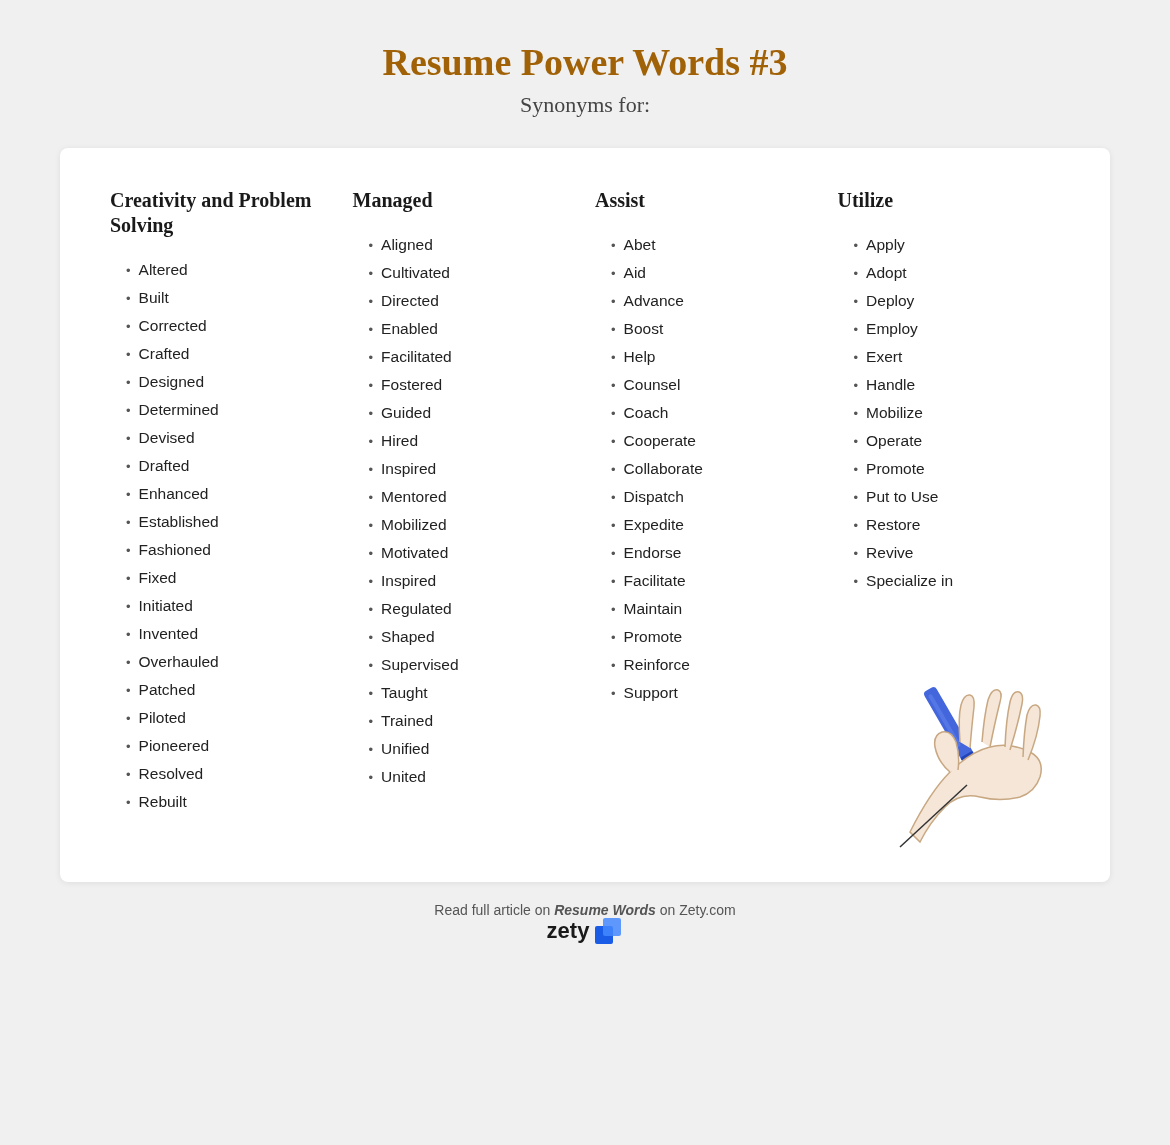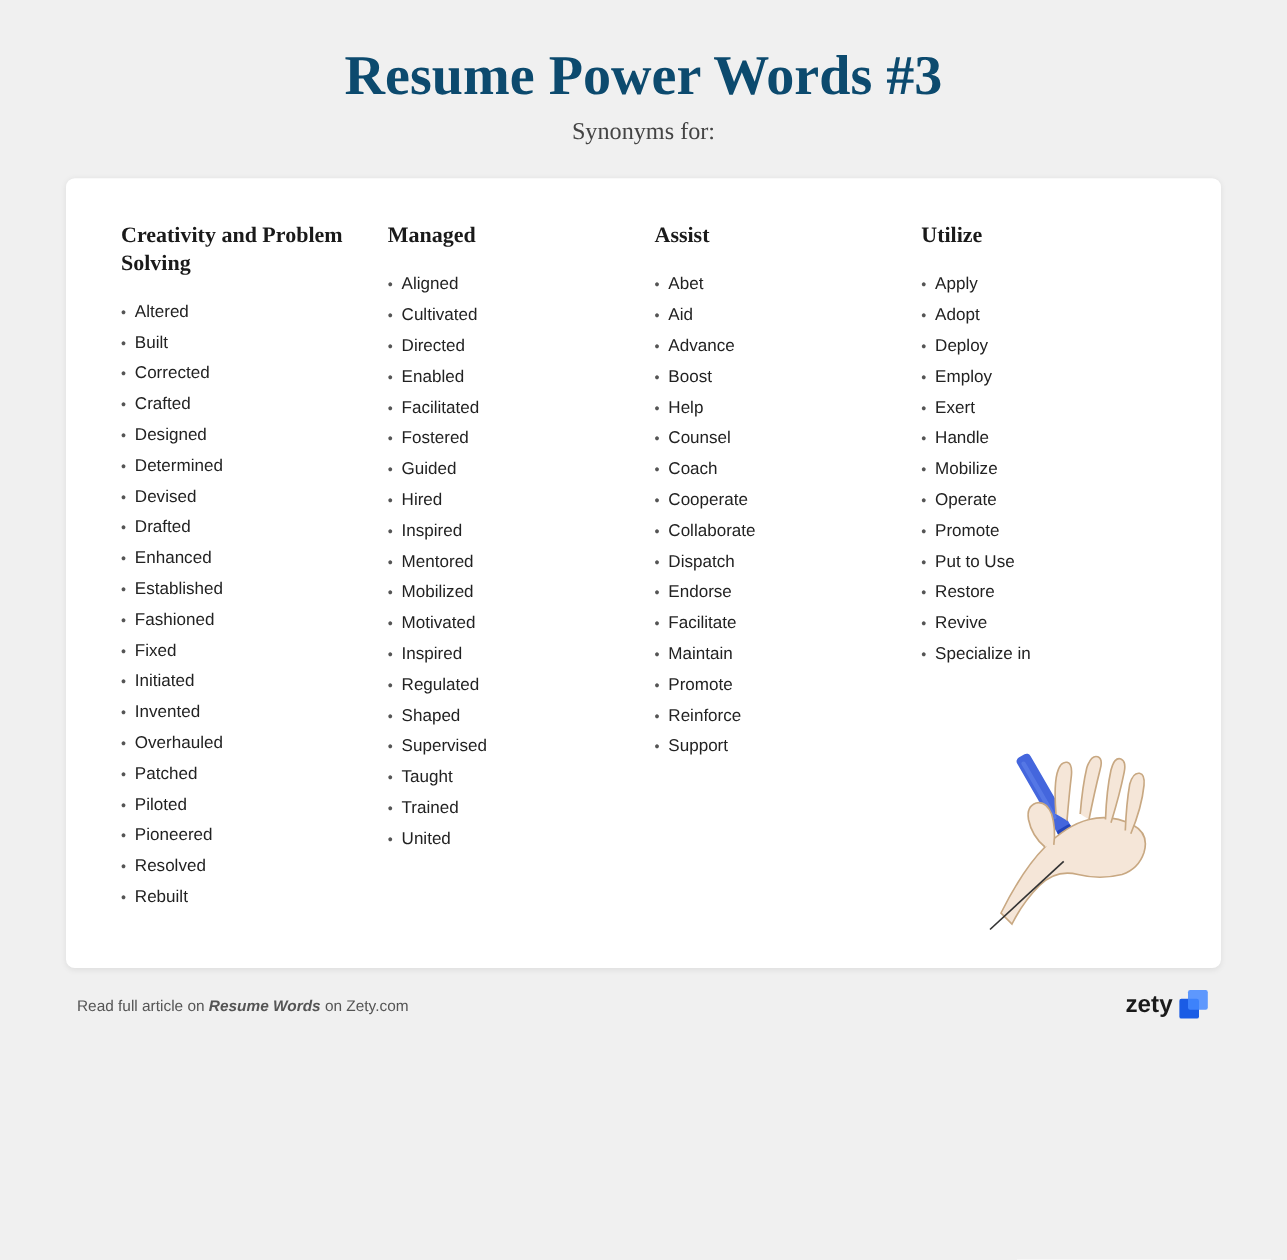--- a/index.html
+++ b/index.html
@@ -7,23 +7,23 @@
       background-color: #f0f0f0;
       font-family: Georgia, 'Times New Roman', serif;
       width: 1170px;
       min-height: 1145px;
       display: flex;
       flex-direction: column;
       align-items: center;
       padding: 40px 60px 30px 60px;
     }
     .page-title {
-      font-size: 51px;
+      font-size: 38px;
       font-weight: 700;
-      color: #0c4a6e;
+      color: #a16207;
       text-align: center;
       margin-bottom: 8px;
       font-family: Georgia, serif;
     }
     .page-subtitle {
       font-size: 22px;
       color: #444;
       text-align: center;
       margin-bottom: 30px;
       font-weight: 400;
@@ -56,21 +56,21 @@
       font-size: 20px;
       font-weight: 700;
       color: #1a1a1a;
       margin-bottom: 18px;
       font-family: Georgia, serif;
       line-height: 1.25;
     }
     ul.word-list {
       list-style: none;
       padding: 0;
-      margin: 0;
+      margin: 16px;
     }
     ul.word-list li {
       font-size: 15.5px;
       color: #222;
       padding: 2px 0;
       display: flex;
       align-items: baseline;
       font-family: Arial, Helvetica, sans-serif;
       line-height: 1.55;
     }
@@ -82,20 +82,21 @@
       flex-shrink: 0;
     }
     .footer-area {
       width: 100%;
       max-width: 1050px;
       display: flex;
       justify-content: space-between;
       align-items: center;
       margin-top: 20px;
       padding: 0 10px;
+      flex-direction: column;
     }
     .footer-text {
       font-size: 14px;
       color: #555;
       font-family: Arial, Helvetica, sans-serif;
     }
     .footer-text em {
       font-style: italic;
       font-weight: bold;
     }
@@ -174,36 +175,38 @@
           <li>Inspired</li>
           <li>Mentored</li>
           <li>Mobilized</li>
           <li>Motivated</li>
           <li>Inspired</li>
           <li>Regulated</li>
           <li>Shaped</li>
           <li>Supervised</li>
           <li>Taught</li>
           <li>Trained</li>
+          <li>Unified</li>
           <li>United</li>
         </ul>
       </div>
       <div class="col">
         <div class="col-header">Assist</div>
         <ul class="word-list">
           <li>Abet</li>
           <li>Aid</li>
           <li>Advance</li>
           <li>Boost</li>
           <li>Help</li>
           <li>Counsel</li>
           <li>Coach</li>
           <li>Cooperate</li>
           <li>Collaborate</li>
           <li>Dispatch</li>
+          <li>Expedite</li>
           <li>Endorse</li>
           <li>Facilitate</li>
           <li>Maintain</li>
           <li>Promote</li>
           <li>Reinforce</li>
           <li>Support</li>
         </ul>
       </div>
       <div class="col">
         <div class="col-header">Utilize</div>

